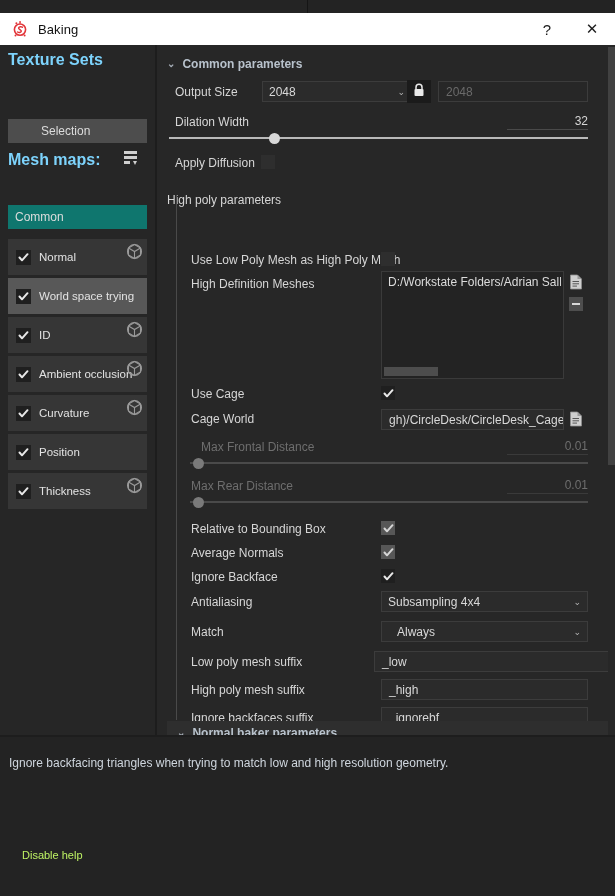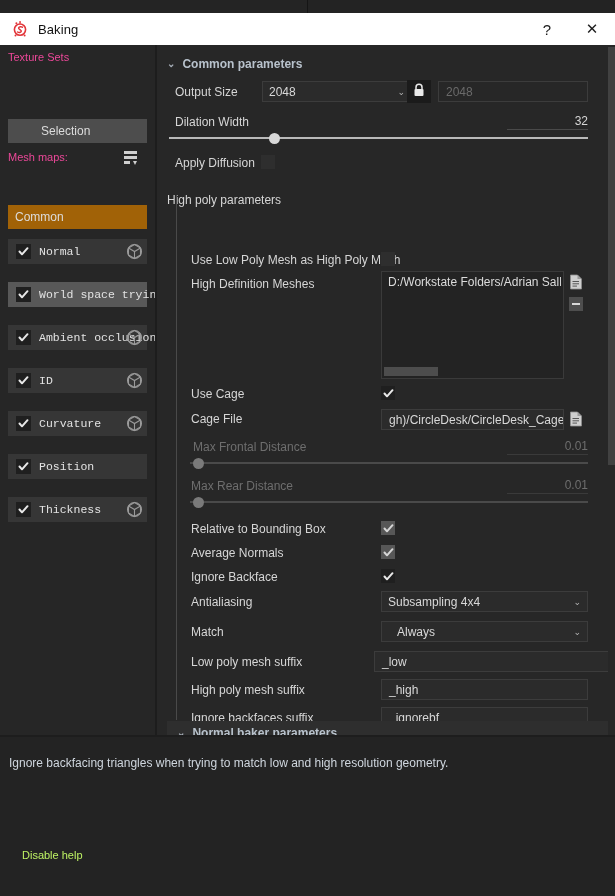--- a/index.html
+++ b/index.html
@@ -30,37 +30,37 @@
     color:#1a1a1a; font-size:15px; cursor:default;
   }
   .tb-btn.close { width:46px; }
 
   
   .content { position:absolute; left:0; top:45px; width:615px; height:851px; background:#272727; }
 
   
   .sidebar { position:absolute; left:0; top:0; width:155px; height:690px; background:#262626; }
   .side-title {
-    color:#ec4899; font-size:11px; font-weight:normal; padding-left:8px;
+    color:#7dd3fc; font-size:16px; font-weight:bold; padding-left:8px;
   }
   .side-title.ts { position:absolute; left:0; top:6px; }
   .side-title.mm { position:absolute; left:0; top:106px; }
   .mm-icon { position:absolute; left:120px; top:103px; width:26px; height:20px; }
   .side-field {
     position:absolute; left:8px; width:139px; height:24px;
     background:#4d4d4d; color:#dcdcdc; font-size:12px;
     display:flex; align-items:center; padding-left:7px;
   }
   .side-field.sel { top:74px;padding-left:33px; }
-  .side-field.common { top:160px; background:#a16207; }
+  .side-field.common { top:160px; background:#0f766e; }
 
   .map-list { position:absolute; left:8px; top:194px; width:139px; }
   .map-row {
-    position:relative; height:25px; margin-bottom:18px; background:#363636;
-    display:flex; align-items:center;font-family:Liberation Mono, monospace;
+    position:relative; height:36px; margin-bottom:3px; background:#363636;
+    display:flex; align-items:center;
   }
   .map-row.alt { background:#585858; }
   .map-chk {
     width:15px; height:15px; margin-left:8px; background:#1f1f1f;
     display:flex; align-items:center; justify-content:center; flex:0 0 auto;
   }
   .map-chk svg { display:block; }
   .map-label { font-size:11.5px; color:#e2e2e2; margin-left:8px; white-space:nowrap; }
   .map-mesh { position:absolute; right:4px; top:4px; width:17px; height:17px; }
 
@@ -231,52 +231,52 @@
           </span>
           <span class="map-label">World space trying</span>
         </div>
 
         <div class="map-row">
           <span class="map-chk">
             <svg width="11" height="11" viewBox="0 0 11 11">
                 <path d="M1.5 5.5 L4 8.3 L9.5 2.2" fill="none" stroke="#e8e8e8" stroke-width="2" stroke-linecap="round" stroke-linejoin="round"></path>
               </svg>
           </span>
+          <span class="map-label">ID</span>
+          <span class="map-mesh">
+            <svg width="17" height="17" viewBox="0 0 17 17">
+              <circle cx="8.5" cy="8.5" r="7" fill="none" stroke="#9a9a9a" stroke-width="1.1"></circle>
+              <path d="M8.5 1.5 L14.5 5 L14.5 12 L8.5 15.5 L2.5 12 L2.5 5 Z" fill="none" stroke="#9a9a9a" stroke-width="1.1"></path>
+              <path d="M2.5 5 L8.5 8.5 L14.5 5 M8.5 8.5 L8.5 15.5" fill="none" stroke="#9a9a9a" stroke-width="1.1"></path>
+            </svg>
+          </span>
+        </div>
+
+        <div class="map-row">
+          <span class="map-chk">
+            <svg width="11" height="11" viewBox="0 0 11 11">
+                <path d="M1.5 5.5 L4 8.3 L9.5 2.2" fill="none" stroke="#e8e8e8" stroke-width="2" stroke-linecap="round" stroke-linejoin="round"></path>
+              </svg>
+          </span>
           <span class="map-label">Ambient occlusion</span>
           <span class="map-mesh">
             <svg width="17" height="17" viewBox="0 0 17 17">
               <circle cx="8.5" cy="8.5" r="7" fill="none" stroke="#9a9a9a" stroke-width="1.1"></circle>
               <path d="M8.5 1.5 L14.5 5 L14.5 12 L8.5 15.5 L2.5 12 L2.5 5 Z" fill="none" stroke="#9a9a9a" stroke-width="1.1"></path>
               <path d="M2.5 5 L8.5 8.5 L14.5 5 M8.5 8.5 L8.5 15.5" fill="none" stroke="#9a9a9a" stroke-width="1.1"></path>
             </svg>
           </span>
         </div>
 
         <div class="map-row">
           <span class="map-chk">
             <svg width="11" height="11" viewBox="0 0 11 11">
                 <path d="M1.5 5.5 L4 8.3 L9.5 2.2" fill="none" stroke="#e8e8e8" stroke-width="2" stroke-linecap="round" stroke-linejoin="round"></path>
               </svg>
           </span>
-          <span class="map-label">ID</span>
-          <span class="map-mesh">
-            <svg width="17" height="17" viewBox="0 0 17 17">
-              <circle cx="8.5" cy="8.5" r="7" fill="none" stroke="#9a9a9a" stroke-width="1.1"></circle>
-              <path d="M8.5 1.5 L14.5 5 L14.5 12 L8.5 15.5 L2.5 12 L2.5 5 Z" fill="none" stroke="#9a9a9a" stroke-width="1.1"></path>
-              <path d="M2.5 5 L8.5 8.5 L14.5 5 M8.5 8.5 L8.5 15.5" fill="none" stroke="#9a9a9a" stroke-width="1.1"></path>
-            </svg>
-          </span>
-        </div>
-
-        <div class="map-row">
-          <span class="map-chk">
-            <svg width="11" height="11" viewBox="0 0 11 11">
-                <path d="M1.5 5.5 L4 8.3 L9.5 2.2" fill="none" stroke="#e8e8e8" stroke-width="2" stroke-linecap="round" stroke-linejoin="round"></path>
-              </svg>
-          </span>
           <span class="map-label">Curvature</span>
           <span class="map-mesh">
             <svg width="17" height="17" viewBox="0 0 17 17">
               <circle cx="8.5" cy="8.5" r="7" fill="none" stroke="#9a9a9a" stroke-width="1.1"></circle>
               <path d="M8.5 1.5 L14.5 5 L14.5 12 L8.5 15.5 L2.5 12 L2.5 5 Z" fill="none" stroke="#9a9a9a" stroke-width="1.1"></path>
               <path d="M2.5 5 L8.5 8.5 L14.5 5 M8.5 8.5 L8.5 15.5" fill="none" stroke="#9a9a9a" stroke-width="1.1"></path>
             </svg>
           </span>
         </div>
 
@@ -369,33 +369,33 @@
         </svg>
       </div>
 
       <div class="row-label" style="left:34px; top:342px;">Use Cage</div>
       <div class="chkbox dark" style="left:224px; top:341px;">
         <svg width="11" height="11" viewBox="0 0 11 11">
             <path d="M1.5 5.5 L4 8.3 L9.5 2.2" fill="none" stroke="#e8e8e8" stroke-width="2" stroke-linecap="round" stroke-linejoin="round"></path>
           </svg>
       </div>
 
-      <div class="row-label" style="left:34px; top:367px;">Cage File</div>
+      <div class="row-label" style="left:34px; top:367px;">Cage World</div>
       <div class="txtfield" style="left:224px; top:364px; width:183px;">
         <span>gh)/CircleDesk/CircleDesk_Cage.fbx</span>
       </div>
       <div class="iconbtn" style="left:411px; top:365px;">
         <svg width="14" height="16" viewBox="0 0 14 16">
           <path d="M1.5 1 H8.5 L12.5 5 V15 H1.5 Z" fill="#cfcfcf" stroke="#8f8f8f" stroke-width="0.8"></path>
           <path d="M8.5 1 V5 H12.5" fill="#9a9a9a"></path>
           <path d="M3.5 7.5 H10 M3.5 9.8 H10 M3.5 12.1 H8" stroke="#4a4a4a" stroke-width="0.9"></path>
         </svg>
       </div>
 
-      <div class="row-label dim" style="left:36px; top:395px;">Max Frontal Distance</div>
+      <div class="row-label dim" style="left:44px; top:395px;">Max Frontal Distance</div>
       <div class="valnum dim" style="left:350px; top:394px; width:81px;">0.01</div>
       <div class="slider" style="left:33px; top:412px; width:398px;">
         <div class="bar dim"></div>
         <div class="knob dim" style="left:2%;"></div>
       </div>
 
       <div class="row-label dim" style="left:34px; top:434px;">Max Rear Distance</div>
       <div class="valnum dim" style="left:350px; top:433px; width:81px;">0.01</div>
       <div class="slider" style="left:33px; top:451px; width:398px;">
         <div class="bar dim"></div>

